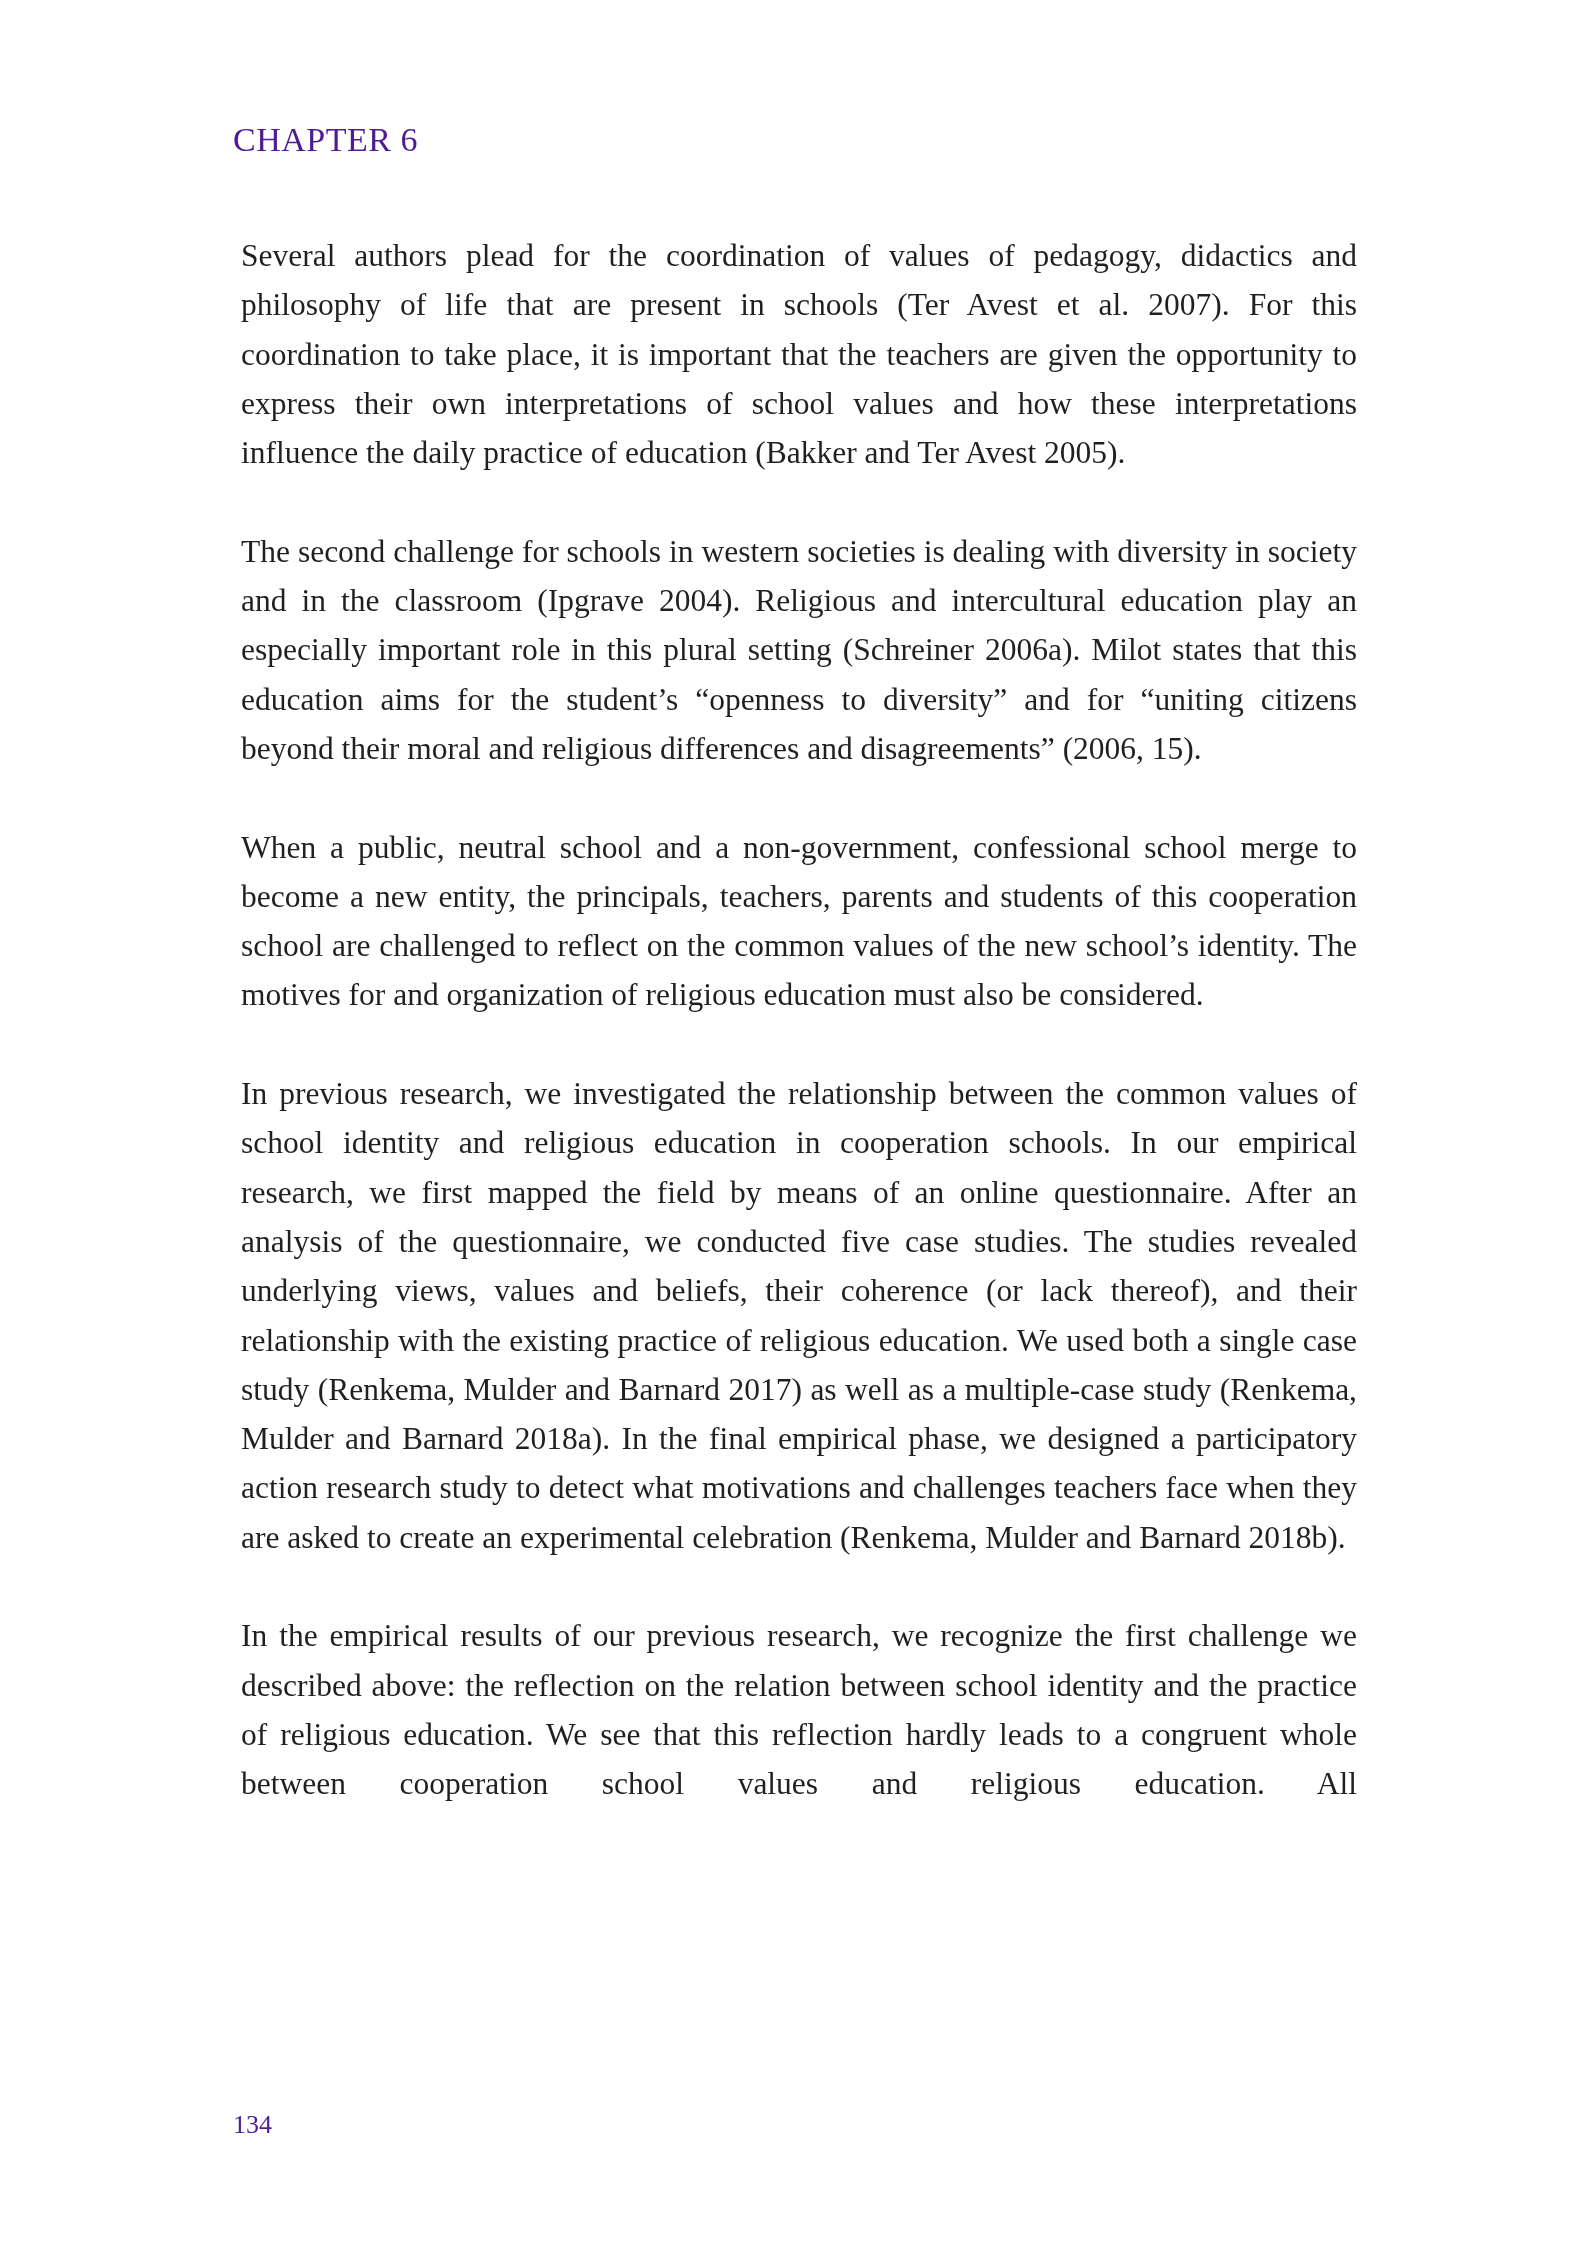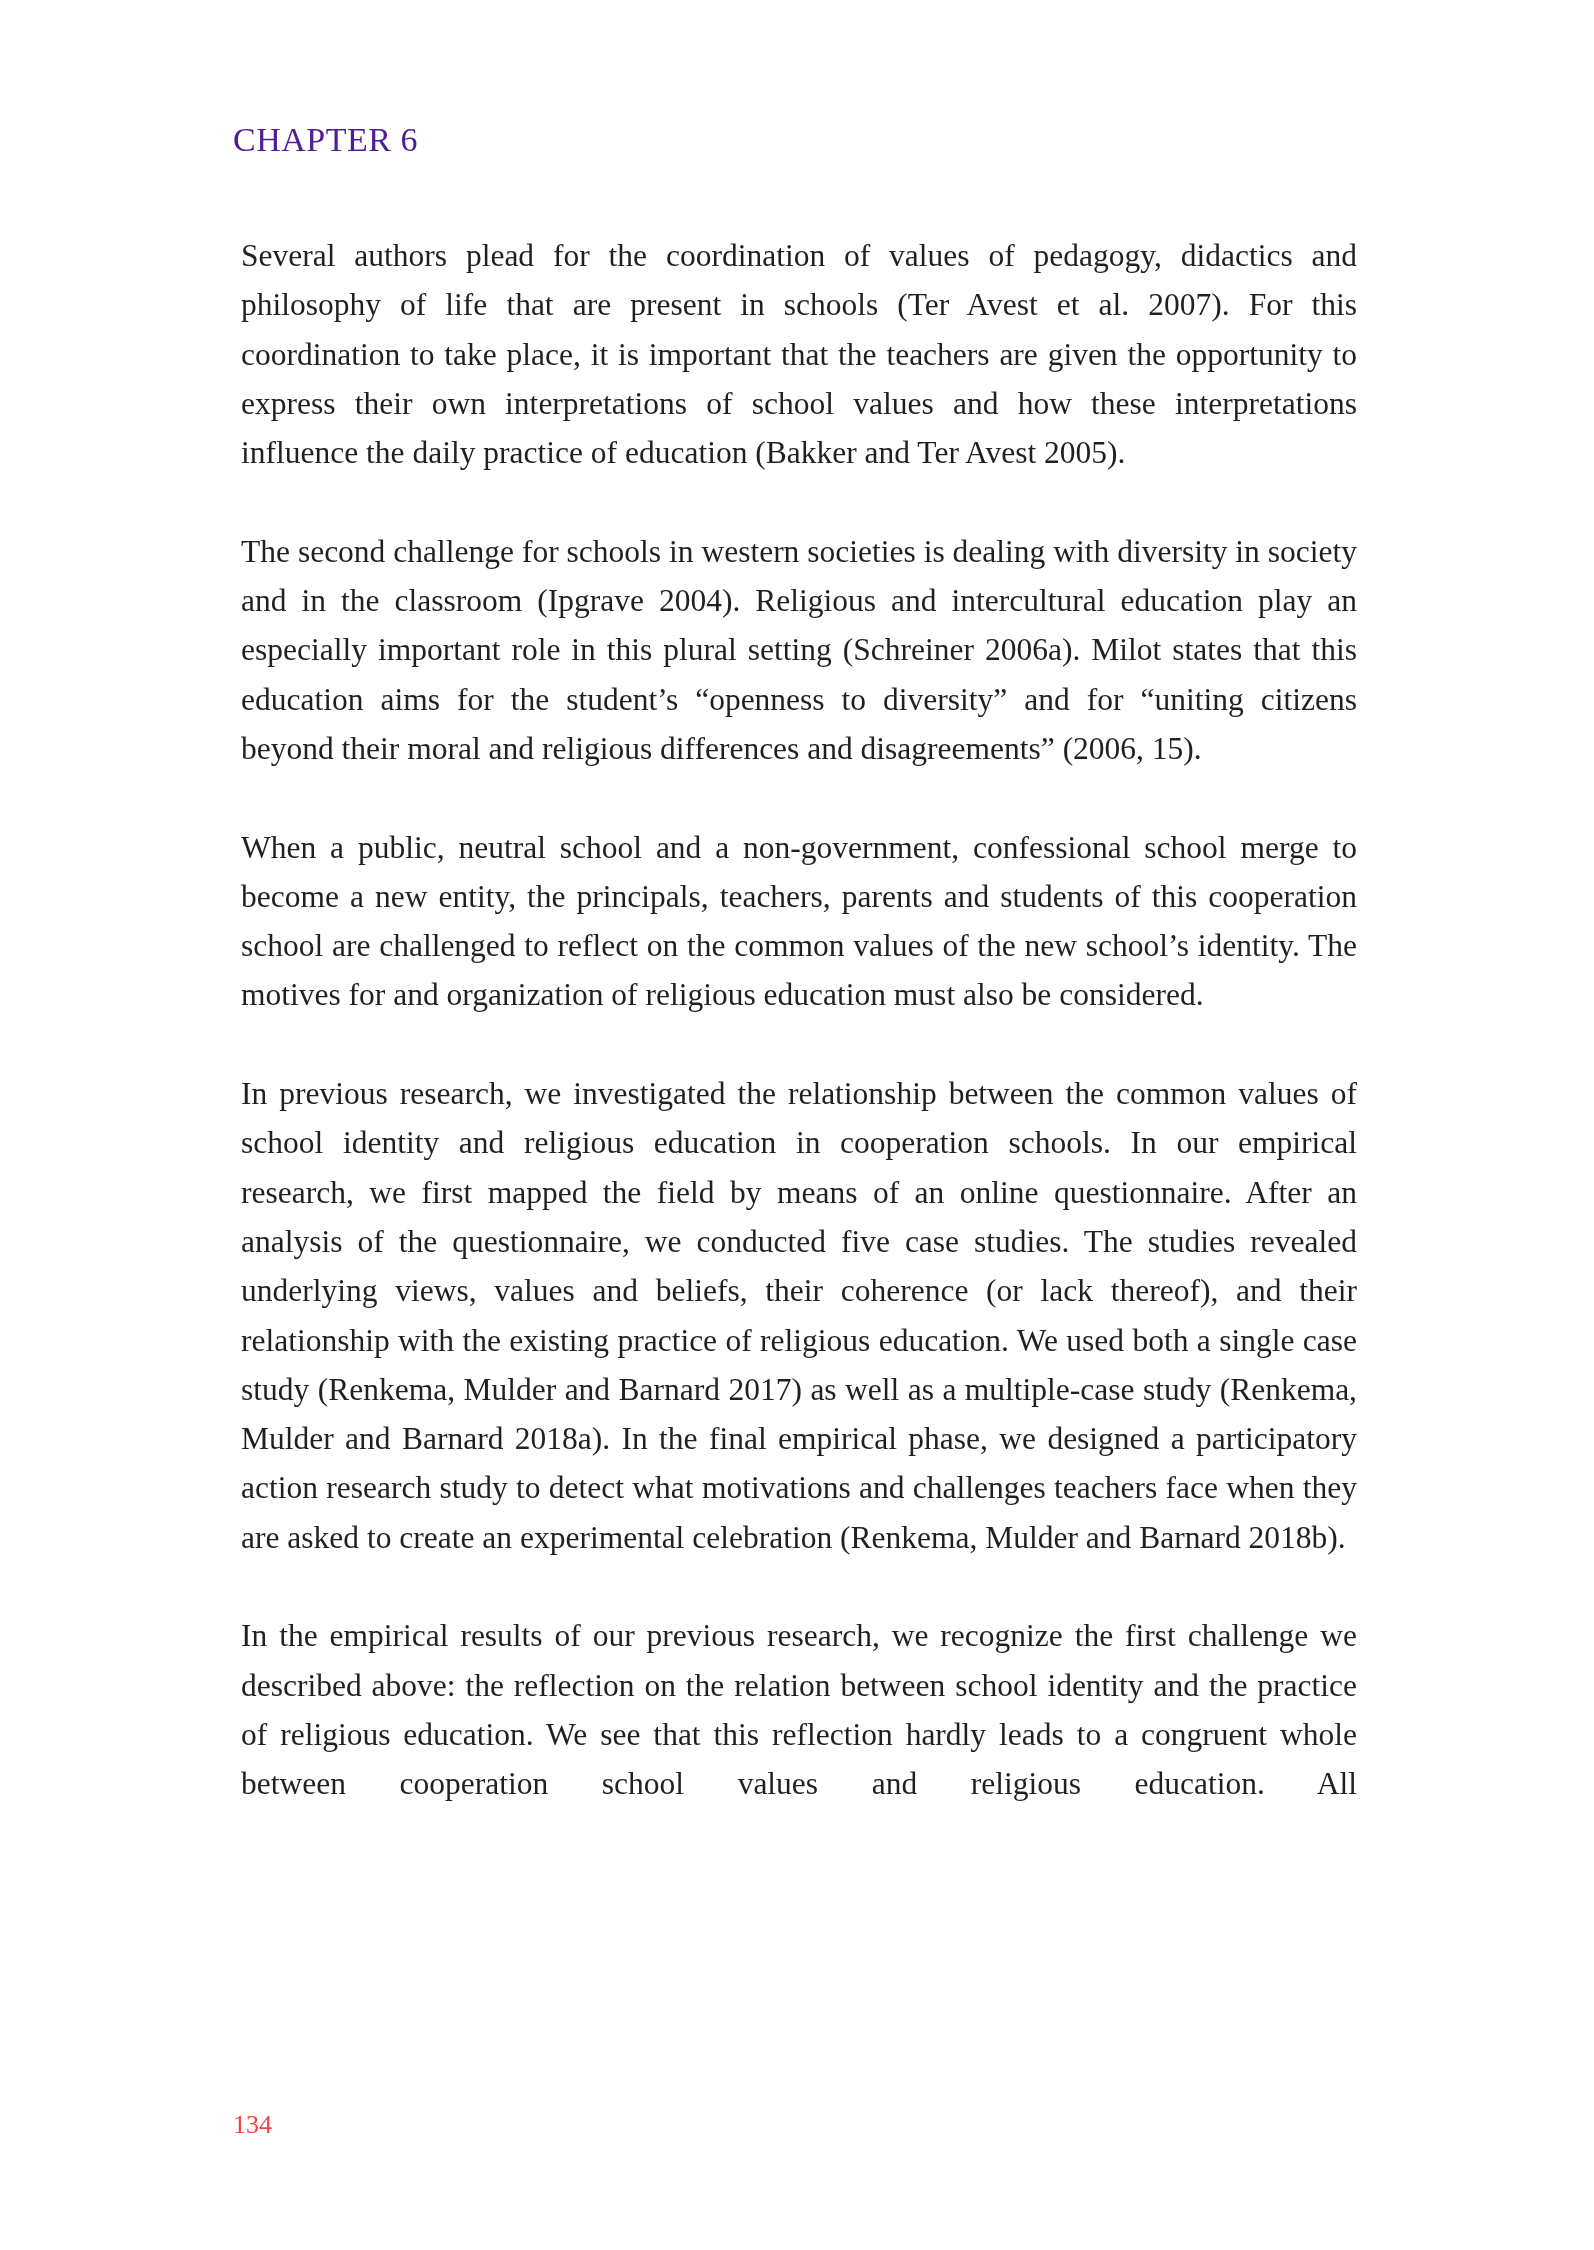--- a/index.html
+++ b/index.html
@@ -46,21 +46,21 @@
     }
     .para.last-line-justified {
       text-align-last: justify;
     }
     .folio {
       position: absolute;
       left: 233px;
       top: 2110px;
       font-size: 26px;
       line-height: 30px;
-      color: #ef4444;
+      color: #4c1d95;
     }
   </style>
 </head>
 <body>
 
 <div class="running-head">CHAPTER 6</div>
 
 <main class="body-text">
   <p class="para">Several authors plead for the coordination of values of pedagogy, didactics and philosophy of life that are present in schools (Ter Avest et al. 2007). For this coordination to take place, it is important that the teachers are given the opportunity to express their own interpretations of school values and how these interpretations influence the daily practice of education (Bakker and Ter Avest 2005).</p>
   <p class="para">The second challenge for schools in western societies is dealing with diversity in society and in the classroom (Ipgrave 2004). Religious and intercultural education play an especially important role in this plural setting (Schreiner 2006a). Milot states that this education aims for the student’s “openness to diversity” and for “uniting citizens beyond their moral and religious differences and disagreements” (2006, 15).</p>

